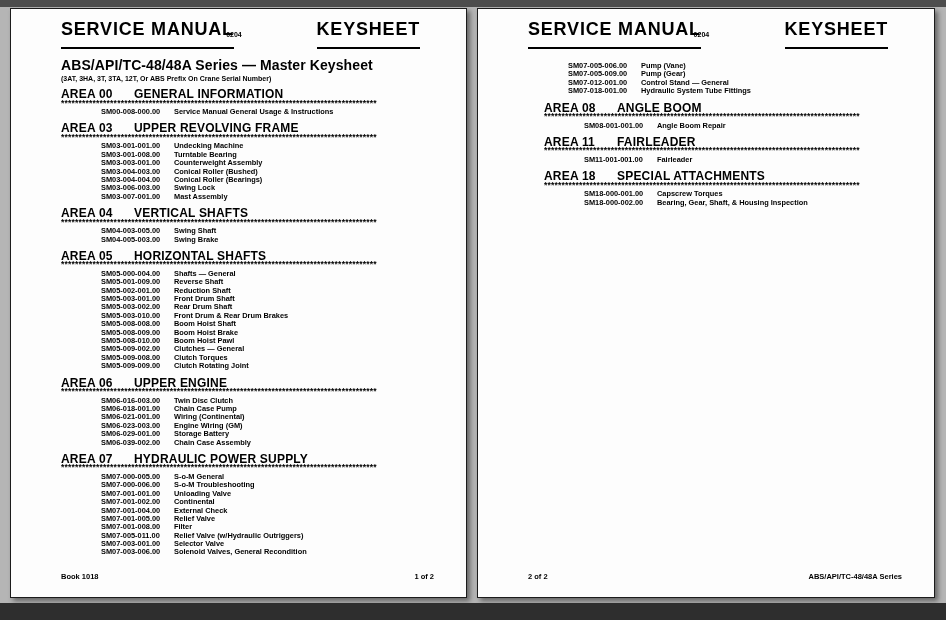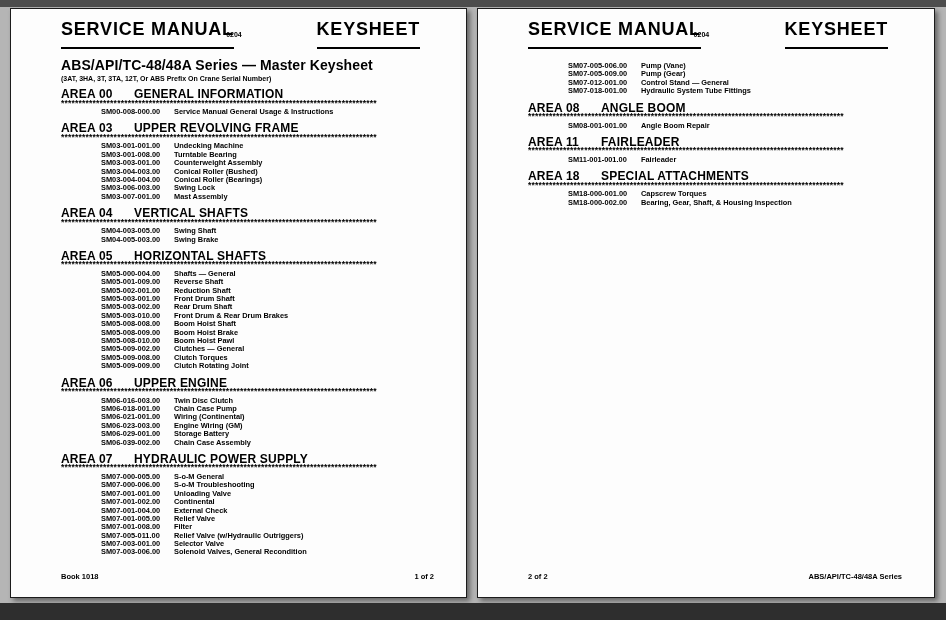--- a/index.html
+++ b/index.html
@@ -27,21 +27,21 @@
   .hdr-main {
     font-size:18px; font-weight:bold; letter-spacing:0.8px;
     border-bottom:2.5px solid #000; padding-bottom:7px; line-height:1.15;
   }
   .hdr-center { position:absolute; left:46%; top:2px; font-size:7px; font-weight:bold; }
 
   .doc-title { margin-top:8px; font-size:14px; font-weight:bold; letter-spacing:0.1px; white-space:nowrap; }
   .doc-subtitle { margin-top:2px; font-size:7px; font-weight:bold; white-space:nowrap; }
 
   .sections { margin-top:7px; }
-  .page-2 .sections { margin-top:5px; }
+  .page-2 .sections { margin-top:5px;margin-left:16px; }
   .section { margin-top:8px; }
 
   .area-row { display:flex; font-size:12px; font-weight:bold; line-height:9px; height:9px; letter-spacing:0.2px; }
   .area-label { width:73px; flex:none; }
 
   .sep {
     height:7px; line-height:6.5px; margin-top:0.5px;
     font-size:8.5px; font-weight:bold;
     white-space:nowrap; overflow:hidden; letter-spacing:0.2px;
   }

